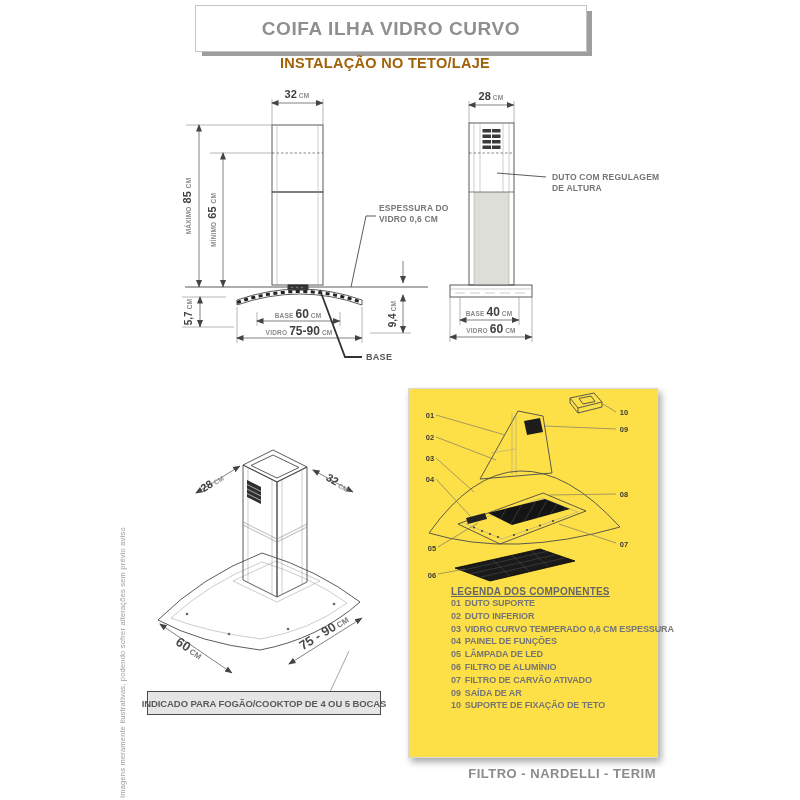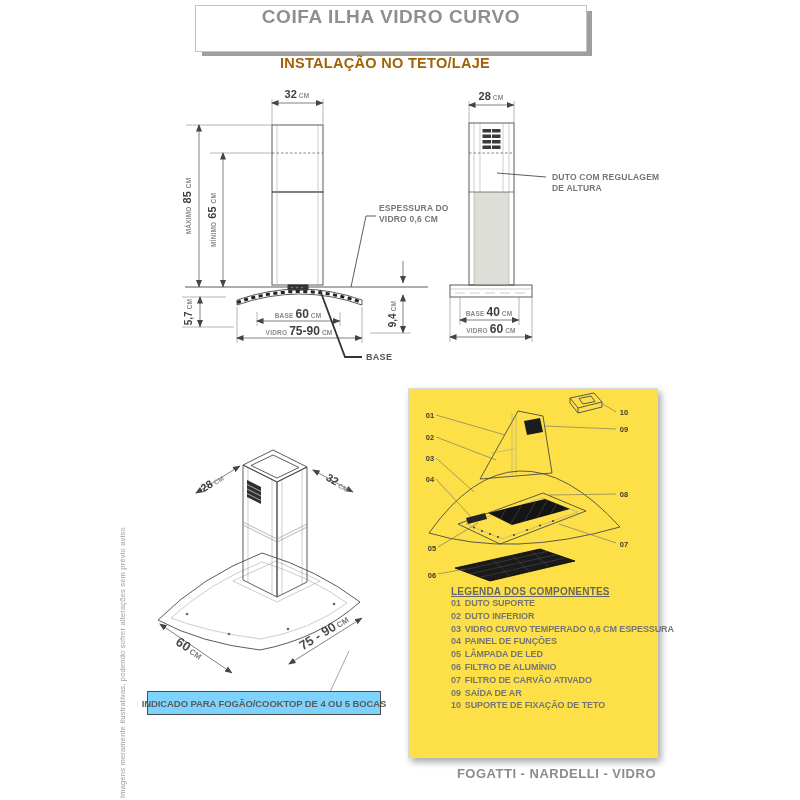--- a/index.html
+++ b/index.html
@@ -2,29 +2,29 @@
 <html><head>
 <meta charset="utf-8">
 <style>
   html,body{margin:0;padding:0;}
   body{width:800px;height:800px;background:#ffffff;position:relative;overflow:hidden;
        font-family:"Liberation Sans",sans-serif;}
   .abs{position:absolute;}
   
   .title-box{left:195px;top:5px;width:390px;height:45px;background:#fff;
     border:1px solid #c4c4c4;box-shadow:6px 5px 0 -1px #9e9e9e;
-    display:flex;justify-content:center;}
+    display:flex;align-items:center;justify-content:center;}
   .title-box h1{margin:0;font-size:19px;font-weight:700;color:#8f8f8f;letter-spacing:.6px;}
   .subtitle{left:185px;top:55px;width:400px;text-align:center;font-size:14.5px;
     font-weight:700;color:#a16207;letter-spacing:.3px;}
   
   .side-note{left:118px;top:508px;height:290px;writing-mode:vertical-rl;
     transform:rotate(180deg);font-size:7.5px;color:#9c9c9c;white-space:nowrap;letter-spacing:.2px;}
   
-  .indication-box{left:147px;top:691px;width:232px;height:22px;background:#7dd3fc;
+  .indication-box{left:147px;top:691px;width:232px;height:22px;background:#e5e5e5;
     border:1.5px solid #4a4a4a;display:flex;align-items:center;justify-content:center;
     font-size:9.5px;font-weight:700;color:#5a5a5a;letter-spacing:-0.1px;white-space:nowrap;}
   
   .components-panel{left:408px;top:388px;width:248px;height:368px;background:#fde047;
     border:1px solid #d9d9d9;box-shadow:3px 4px 7px rgba(0,0,0,.35);}
   .legend{position:absolute;left:42px;top:197px;width:202px;}
   .legend-title{font-size:10px;font-weight:700;color:#666;text-decoration:underline;
     letter-spacing:.2px;margin-bottom:0;}
   .legend-item{font-size:9px;font-weight:700;color:#757575;line-height:12.8px;
     letter-spacing:-0.1px;white-space:nowrap;}
@@ -389,13 +389,13 @@
     <div class="legend-item"><span class="n">03</span><span>VIDRO CURVO TEMPERADO 0,6 CM ESPESSURA</span></div>
     <div class="legend-item"><span class="n">04</span><span>PAINEL DE FUNÇÕES</span></div>
     <div class="legend-item"><span class="n">05</span><span>LÂMPADA DE LED</span></div>
     <div class="legend-item"><span class="n">06</span><span>FILTRO DE ALUMÍNIO</span></div>
     <div class="legend-item"><span class="n">07</span><span>FILTRO DE CARVÃO ATIVADO</span></div>
     <div class="legend-item"><span class="n">09</span><span>SAÍDA DE AR</span></div>
     <div class="legend-item"><span class="n">10</span><span>SUPORTE DE FIXAÇÃO DE TETO</span></div>
   </div>
 </div>
 
-<div class="abs footer">FOGATTI - NARDELLI - VIDRO</div>
+<div class="abs footer">FILTRO - NARDELLI - TERIM</div>
 
 </body></html>

